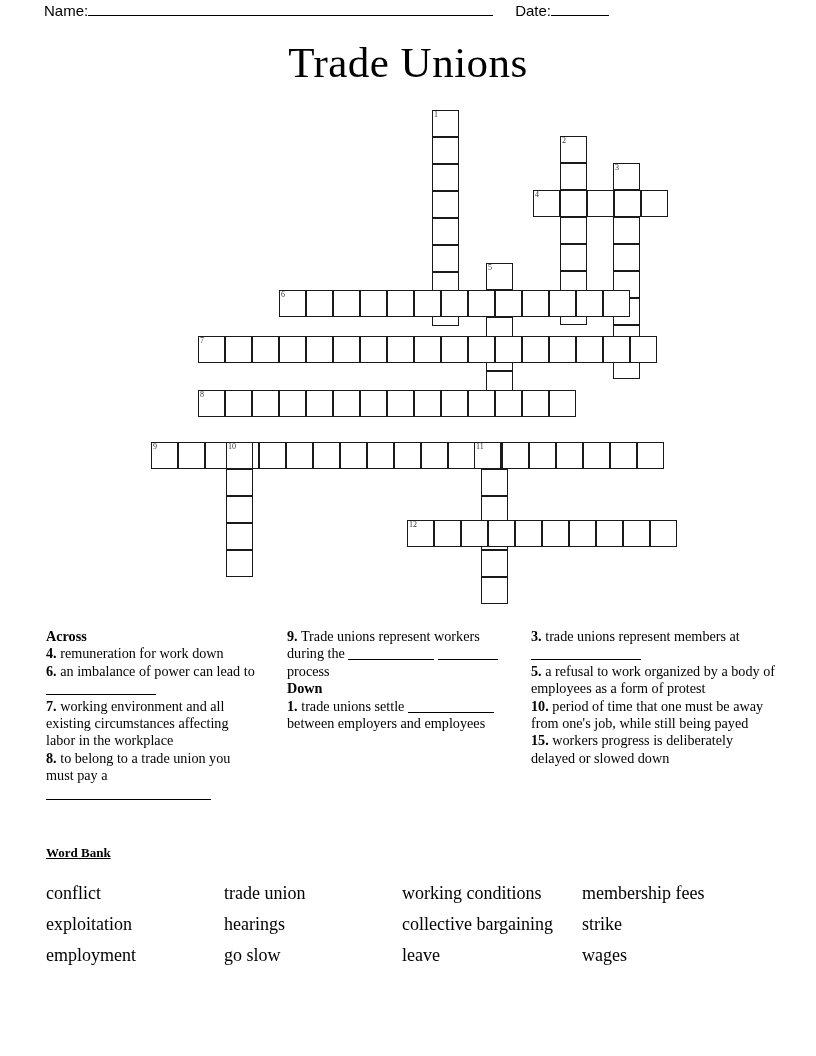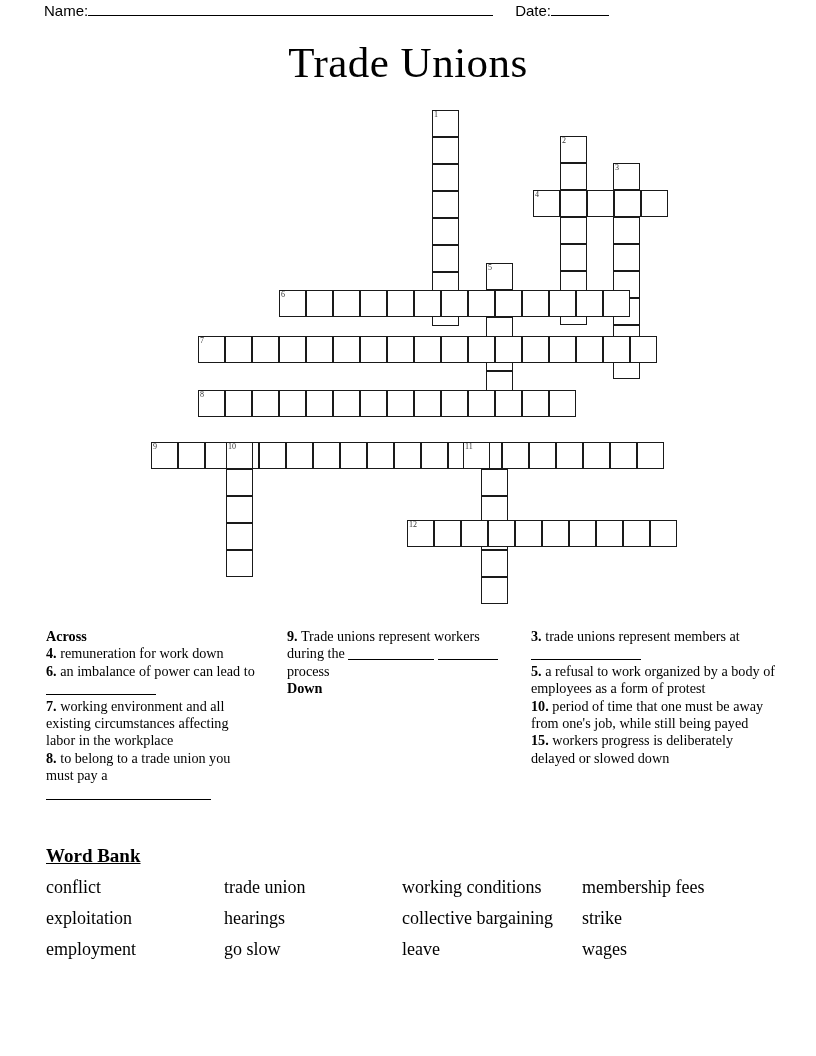--- a/index.html
+++ b/index.html
@@ -66,22 +66,22 @@
   .b-short{width:60px;}
   .b-med{width:86px;}
   .b-long{width:110px;}
   .b-xl{width:165px;}
 
   
   #wordbank{
     position:absolute;left:46px;top:845px;width:740px;
   }
   #wordbank .wbhead{
-    font-family:"Liberation Serif", serif;font-size:19px;font-weight:bold;
-    text-decoration:underline;margin-bottom:10px;display:block;
+    font-family:"Liberation Serif", serif;font-size:13px;font-weight:bold;
+    text-decoration:underline;margin-bottom:22px;display:block;
   }
   .wbrow{display:flex;margin-bottom:10px;}
   .wbcell{
     font-family:"Liberation Serif", serif;font-size:18px;
   }
   .wb1{width:178px;}
   .wb2{width:178px;}
   .wb3{width:180px;}
   .wb4{width:180px;}
 </style>
@@ -211,21 +211,21 @@
     <div class="cell" style="left: 583px; top: 342px; width: 27px; height: 27px;"></div>
     <div class="cell" style="left: 610px; top: 342px; width: 27px; height: 27px;"></div>
     <div class="cell" style="left: 637px; top: 342px; width: 27px; height: 27px;"></div>
     <div class="cell" style="left: 226px; top: 342px; width: 27px; height: 27px;">
       <span class="cnum">10</span>
     </div>
     <div class="cell" style="left: 226px; top: 369px; width: 27px; height: 27px;"></div>
     <div class="cell" style="left: 226px; top: 396px; width: 27px; height: 27px;"></div>
     <div class="cell" style="left: 226px; top: 423px; width: 27px; height: 27px;"></div>
     <div class="cell" style="left: 226px; top: 450px; width: 27px; height: 27px;"></div>
-    <div class="cell" style="left: 463px; top: 342px; width: 27px; height: 27px;">
+    <div class="cell" style="left: 474px; top: 342px; width: 27px; height: 27px;">
       <span class="cnum">11</span>
     </div>
     <div class="cell" style="left: 481px; top: 369px; width: 27px; height: 27px;"></div>
     <div class="cell" style="left: 481px; top: 396px; width: 27px; height: 27px;"></div>
     <div class="cell" style="left: 481px; top: 423px; width: 27px; height: 27px;"></div>
     <div class="cell" style="left: 481px; top: 450px; width: 27px; height: 27px;"></div>
     <div class="cell" style="left: 481px; top: 477px; width: 27px; height: 27px;"></div>
     <div class="cell" style="left: 407px; top: 420px; width: 27px; height: 27px;">
       <span class="cnum">12</span>
     </div>
@@ -273,20 +273,26 @@
       <span class="n">9.</span>
       <span>Trade unions represent workers during the</span>
       <span class="blank b-med"></span>
       <span class="blank b-short"></span>
       <span>process</span>
     </span>
 
 
     <span class="sectionhead">Down</span>
 
+    <span class="clue">
+      <span class="n">1.</span>
+      <span>trade unions settle</span>
+      <span class="blank b-med"></span>
+      <span>between employers and employees</span>
+    </span>
 
   </div>
 
   <div class="cluecol col3">
     <span class="clue">
       <span class="n">3.</span>
       <span>trade unions represent members at</span>
       <span class="blank b-long"></span>
     </span>
 

